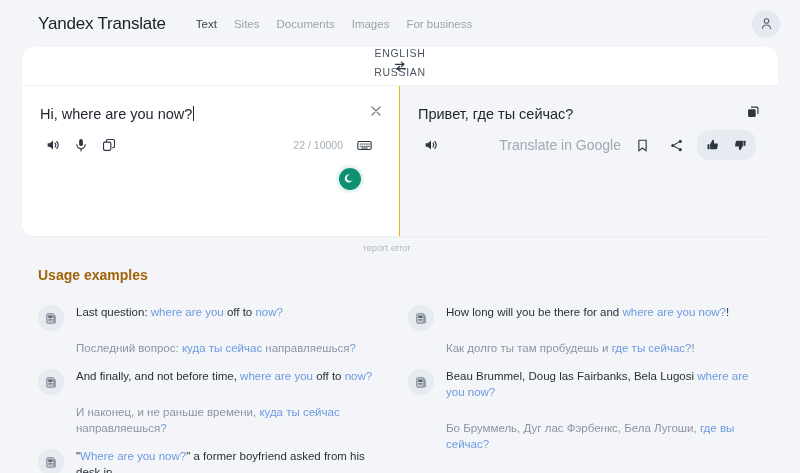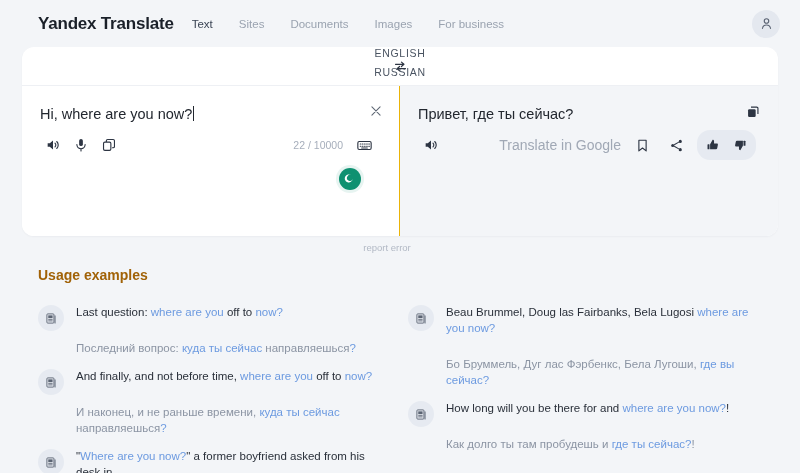--- a/index.html
+++ b/index.html
@@ -13,30 +13,30 @@
   
   .header {
     height: 47px;
     display: flex;
     align-items: center;
     padding: 0 20px 0 38px;
     background: #f3f5f8;
   }
   .brand {
     font-size: 17px;
-    font-weight: bold;
+    font-weight: normal;
     color: #1a2029;
     letter-spacing: -0.2px;
     white-space: nowrap;
   }
   .nav {
     display: flex;
     align-items: center;
-    gap: 26px;
-    margin-left: 18px;
+    gap: 17px;
+    margin-left: 30px;
   }
   .nav-item {
     font-size: 11.5px;
     color: #9aa3b0;
     white-space: nowrap;
     cursor: pointer;
   }
   .nav-item.active { color: #3a4454; }
   .avatar-btn {
     margin-left: auto;
@@ -431,35 +431,35 @@
           <div class="ex-ico">
             <svg width="13" height="13" viewBox="0 0 24 24">
               <rect x="3.5" y="3.5" width="13" height="17" rx="1.6" fill="none" stroke="#5b6personal" stroke-width="1.7"></rect>
               <rect x="3.5" y="3.5" width="13" height="17" rx="1.6" fill="none" stroke="#5b6473" stroke-width="1.7"></rect>
               <rect x="6" y="6.2" width="8" height="5" fill="#5b6473"></rect>
               <path d="M6 13.6h8M6 16.4h8" stroke="#5b6473" stroke-width="1.6"></path>
               <path d="M18.6 7.2v13.3" stroke="#5b6473" stroke-width="1.7" stroke-linecap="round"></path>
             </svg>
           </div>
           <div class="ex-body">
-            <div class="ex-en"><span class="">Beau Brummel, Doug las Fairbanks, Bela Lugosi </span><span class="hl">where are you now?</span></div>
-            <div class="ex-ru"><span class="">Бо Бруммель, Дуг лас Фэрбенкс, Бела Лугоши, </span><span class="hl hl-ru">где вы сейчас?</span></div>
+            <div class="ex-en"><span class="">How long will you be there for and </span><span class="hl">where are you now?</span><span class="">!</span></div>
+            <div class="ex-ru"><span class="">Как долго ты там пробудешь и </span><span class="hl hl-ru">где ты сейчас?</span><span class="">!</span></div>
           </div>
         </div>
         <div class="ex-row">
           <div class="ex-ico">
             <svg width="13" height="13" viewBox="0 0 24 24">
               <rect x="3.5" y="3.5" width="13" height="17" rx="1.6" fill="none" stroke="#5b6personal" stroke-width="1.7"></rect>
               <rect x="3.5" y="3.5" width="13" height="17" rx="1.6" fill="none" stroke="#5b6473" stroke-width="1.7"></rect>
               <rect x="6" y="6.2" width="8" height="5" fill="#5b6473"></rect>
               <path d="M6 13.6h8M6 16.4h8" stroke="#5b6473" stroke-width="1.6"></path>
               <path d="M18.6 7.2v13.3" stroke="#5b6473" stroke-width="1.7" stroke-linecap="round"></path>
             </svg>
           </div>
           <div class="ex-body">
-            <div class="ex-en"><span class="">How long will you be there for and </span><span class="hl">where are you now?</span><span class="">!</span></div>
-            <div class="ex-ru"><span class="">Как долго ты там пробудешь и </span><span class="hl hl-ru">где ты сейчас?</span><span class="">!</span></div>
+            <div class="ex-en"><span class="">Beau Brummel, Doug las Fairbanks, Bela Lugosi </span><span class="hl">where are you now?</span></div>
+            <div class="ex-ru"><span class="">Бо Бруммель, Дуг лас Фэрбенкс, Бела Лугоши, </span><span class="hl hl-ru">где вы сейчас?</span></div>
           </div>
         </div>
         <div class="ex-row"></div>
       </div>
   </div>
 </div>
 
 </body></html>

